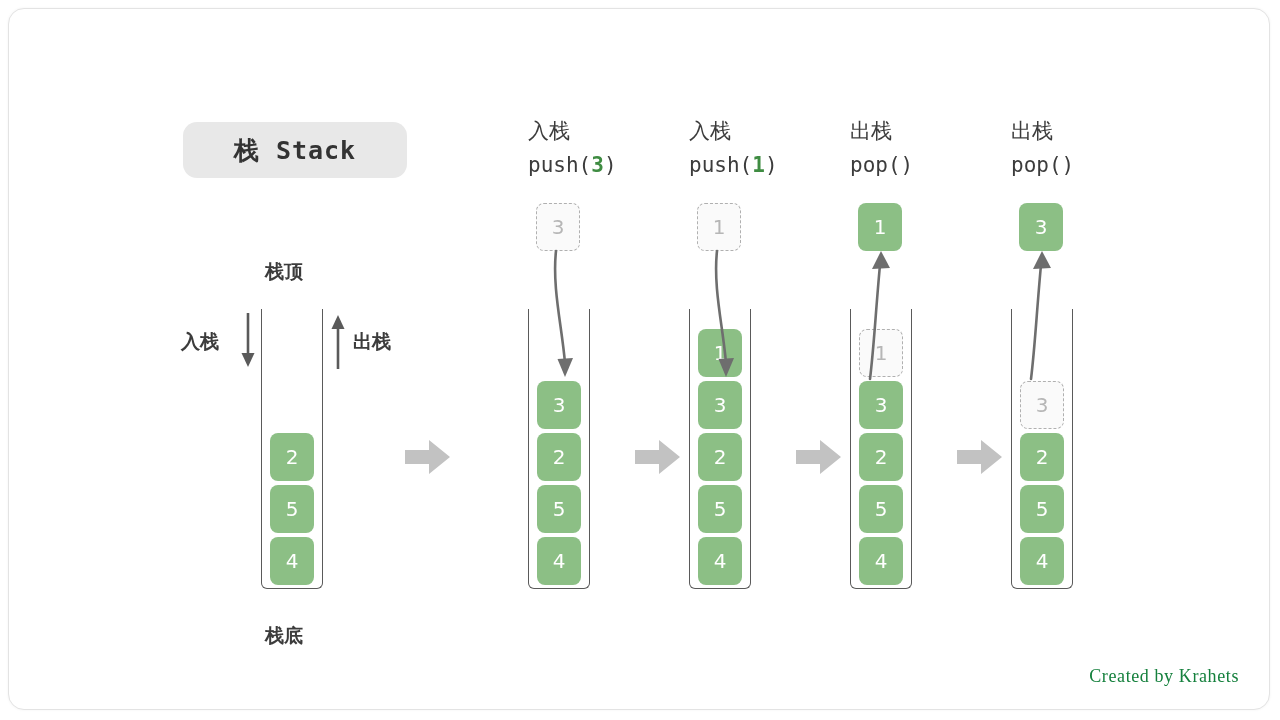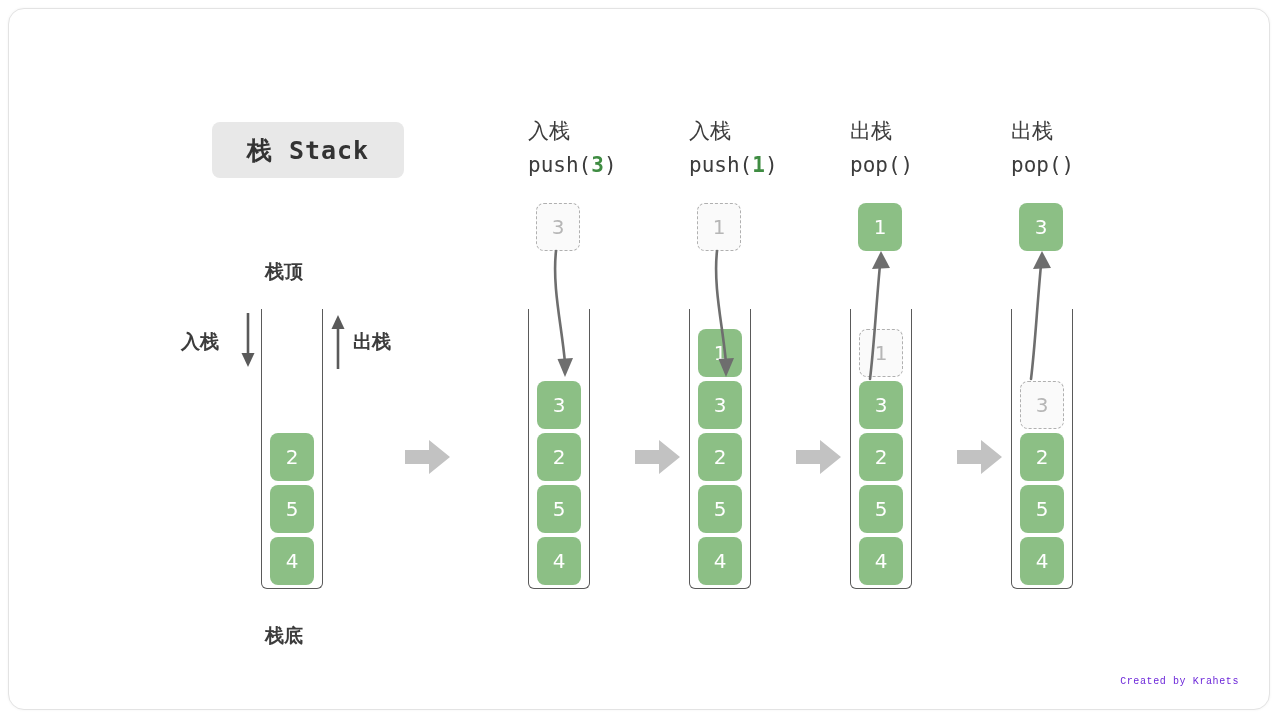--- a/index.html
+++ b/index.html
@@ -17,24 +17,24 @@
     border:1px solid #e3e3e3;
     border-radius:16px;
     box-shadow:0 0 3px rgba(0,0,0,0.05);
     box-sizing:border-box;
     overflow:hidden;
   }
   .abs{position:absolute;}
 
   
   #title-badge{
-    left:203px;top:113px;
-    width:192px;height:56px;
+    left:174px;top:113px;
+    width:224px;height:56px;
     background:#e8e8e8;
-    border-radius:8px;
+    border-radius:14px;
     display:flex;align-items:center;justify-content:center;
     font-family:"DejaVu Sans Mono","Liberation Mono",monospace;
     font-size:25px;font-weight:bold;
     color:#333333;
     letter-spacing:1px;
   }
 
   
   .cjk-label{
     font-family:"DejaVu Sans","Liberation Sans",sans-serif;
@@ -82,22 +82,22 @@
     color:#b6b6b6;
     border:1.6px dashed #b0b0b0;
   }
 
   
   .tarrow{width:46px;height:40px;}
 
   
   #credit{
     right:30px;bottom:22px;
-    font-family:Liberation Mono, monospace;
-    font-size:10px;color:#6d28d9;
+    font-family:Liberation Serif, serif;
+    font-size:18px;color:#15803d;
     letter-spacing:0.6px;
     white-space:nowrap;
   }
   svg{display:block;overflow:visible;}
 </style>
 </head>
 <body>
 
 <div id="card">
 

